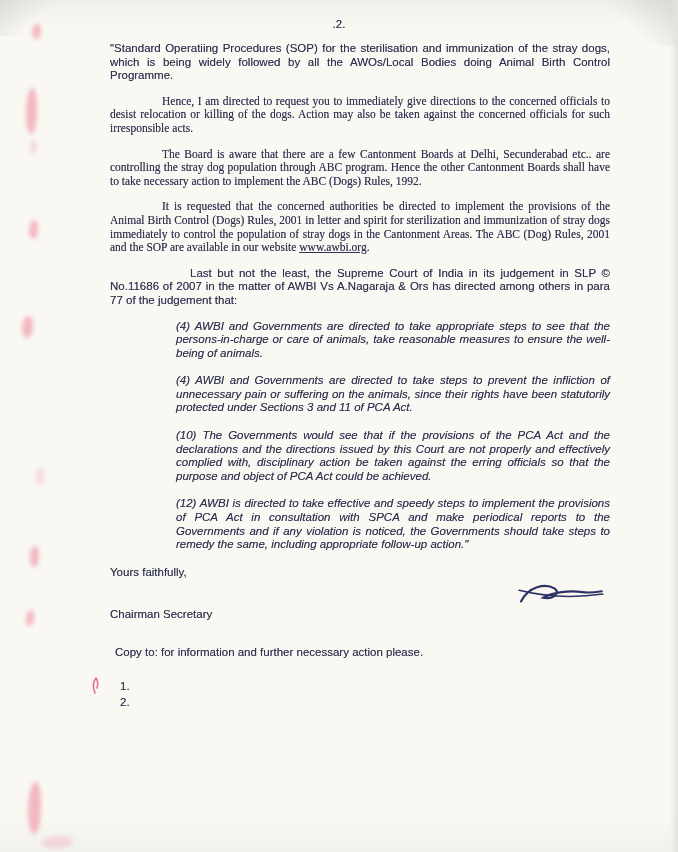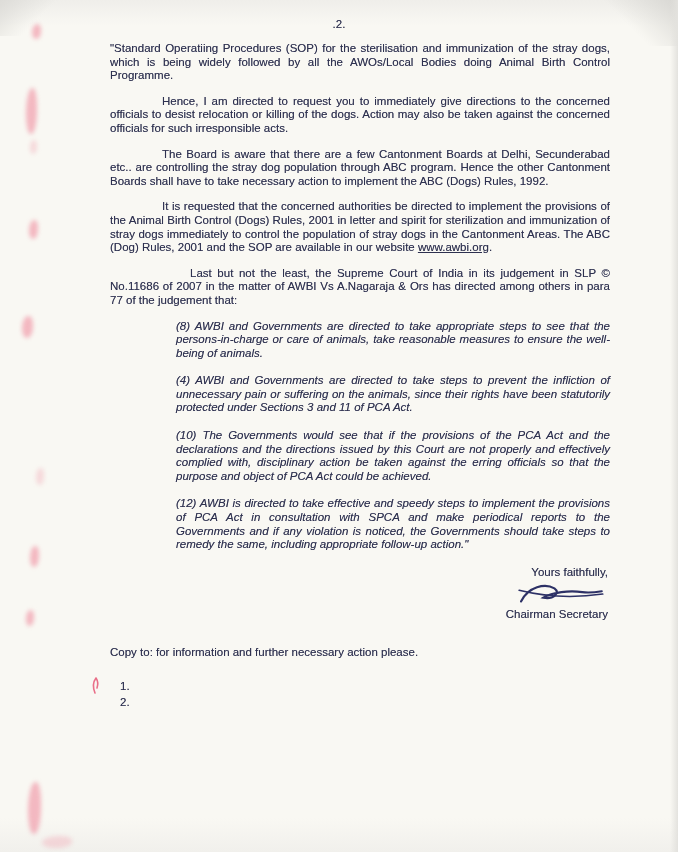--- a/index.html
+++ b/index.html
@@ -35,35 +35,35 @@
   .artifact.light { background: rgba(242, 160, 176, 0.35); }
   .page-number {
     position: absolute; top: 18px; left: 0; width: 100%;
     text-align: center; font-size: 11.5px;
   }
   .content {
     position: absolute; left: 110px; top: 42px; width: 500px;
     font-size: 11.5px; line-height: 13.6px;
   }
   .para { text-align: justify; margin-bottom: 12px; }
-  .indent { text-indent: 52px; }
+  .indent { text-indent: 52px; font-family: Liberation Serif, serif; }
   .indent-lg { text-indent: 80px; }
   .quote {
     font-style: italic;
     margin-left: 66px;
     width: 434px;
     text-align: justify;
     margin-bottom: 14px;
   }
   .weblink { text-decoration: underline; color: inherit; margin-top: 40px; }
   .forward-line { margin-top: 4px; margin-bottom: 14px; }
-  .sig-block { text-align: right; margin-top: 8px; padding-right: 2px; }
+  .sig-block { margin-top: 8px; padding-right: 2px; }
   .sig-scribble { display: block; margin: 2px 0 1px auto; }
   .copy-section { margin-top: 24px; }
-  .copy-heading { margin-bottom: 18px; }
+  .copy-heading { margin-left: 5px; margin-bottom: 18px; }
   .copy-item { display: flex; margin-left: 10px; line-height: 16px; }
   .copy-item .num { width: 43px; flex: 0 0 43px; }
   .pen-mark { position: absolute; left: 88px; top: 676px; }
 </style>
 </head>
 <body>
 
 <div class="page">
 
   <div class="corner-shade-tr"></div>
@@ -92,21 +92,21 @@
     <p class="para">"Standard Operatiing Procedures (SOP) for the sterilisation and immunization of the stray dogs, which is being widely followed by all the AWOs/Local Bodies doing Animal Birth Control Programme.</p>
 
     <p class="para indent">Hence, I am directed to request you to immediately give directions to the concerned officials to desist relocation or killing of the dogs. Action may also be taken against the concerned officials for such irresponsible acts.</p>
 
     <p class="para indent">The Board is aware that there are a few Cantonment Boards at Delhi, Secunderabad etc.. are controlling the stray dog population through ABC program. Hence the other Cantonment Boards shall have to take necessary action to implement the ABC (Dogs) Rules, 1992.</p>
 
     <p class="para indent"><span>It is requested that the concerned authorities be directed to implement the provisions of the Animal Birth Control (Dogs) Rules, 2001 in letter and spirit for sterilization and immunization of stray dogs immediately to control the population of stray dogs in the Cantonment Areas. The ABC (Dog) Rules, 2001 and the SOP are available in our website</span> <span class="weblink">www.awbi.org</span><span>.</span></p>
 
     <p class="para indent-lg">Last but not the least, the Supreme Court of India in its judgement in SLP © No.11686 of 2007 in the matter of AWBI Vs A.Nagaraja &amp; Ors has directed among others in para 77 of the judgement that:</p>
 
-    <p class="quote">(8) AWBI and Governments are directed to take appropriate steps to see that the persons-in-charge or care of animals, take reasonable measures to ensure the well-being of animals.</p>
+    <p class="quote">(4) AWBI and Governments are directed to take appropriate steps to see that the persons-in-charge or care of animals, take reasonable measures to ensure the well-being of animals.</p>
 
     <p class="quote">(4) AWBI and Governments are directed to take steps to prevent the infliction of unnecessary pain or suffering on the animals, since their rights have been statutorily protected under Sections 3 and 11 of PCA Act.</p>
 
     <p class="quote">(10) The Governments would see that if the provisions of the PCA Act and the declarations and the directions issued by this Court are not properly and effectively complied with, disciplinary action be taken against the erring officials so that the purpose and object of PCA Act could be achieved.</p>
 
     <p class="quote">(12) AWBI is directed to take effective and speedy steps to implement the provisions of PCA Act in consultation with SPCA and make periodical reports to the Governments and if any violation is noticed, the Governments should take steps to remedy the same, including appropriate follow-up action."</p>
 
 
     <div class="sig-block">
       <div>Yours faithfully,</div>

